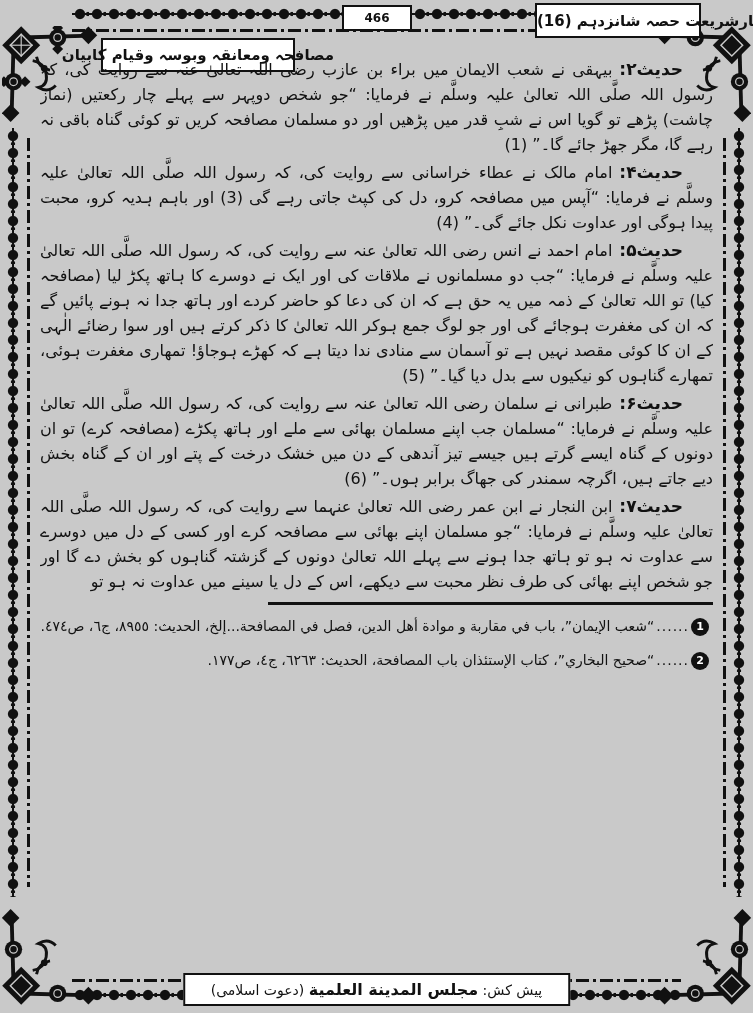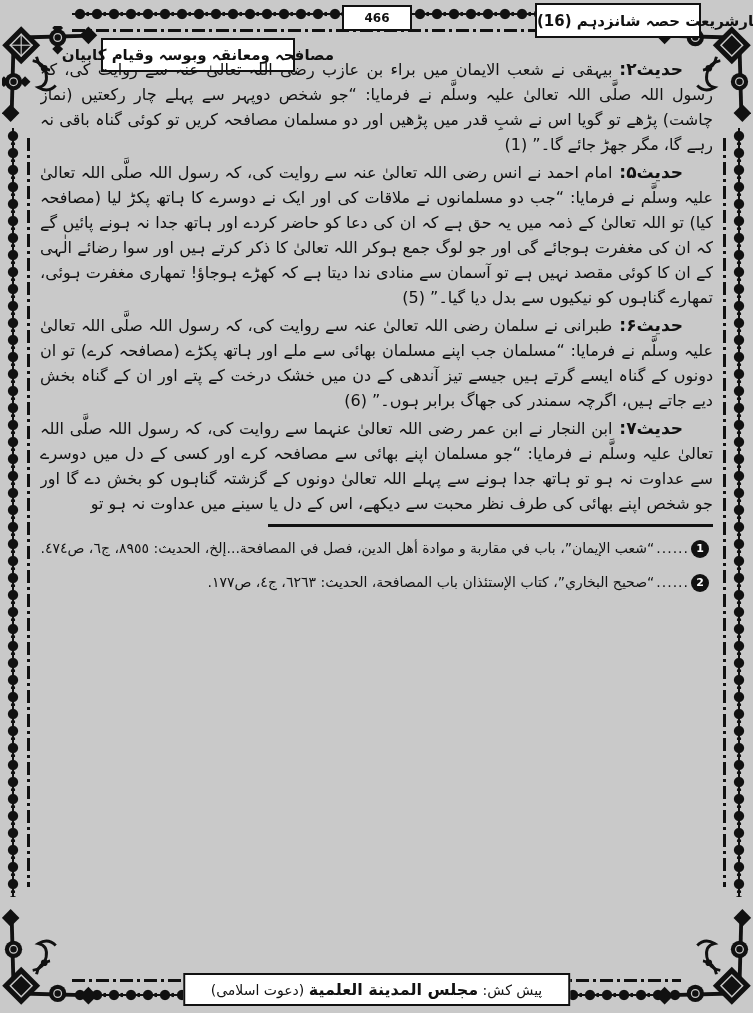--- a/index.html
+++ b/index.html
@@ -191,20 +191,23 @@
     <div class="hdr-box box-chapter">
       <span>مصافحہ ومعانقہ وبوسہ وقیام کابیان</span>
     </div>
   </header>
 
   <main>
     <p class="hadith">
       <span class="hlabel">حدیث۲:</span><span>بیہقی نے شعب الایمان میں براء بن عازب رضی اللہ تعالیٰ عنہ سے روایت کی، کہ رسول اللہ صلَّی اللہ تعالیٰ علیہ وسلَّم نے فرمایا: “جو شخص دوپہر سے پہلے چار رکعتیں (نماز چاشت) پڑھے تو گویا اس نے شبِ قدر میں پڑھیں اور دو مسلمان مصافحہ کریں تو کوئی گناہ باقی نہ رہے گا، مگر جھڑ جائے گا۔” (1)</span>
     </p>
     <p class="hadith">
+      <span class="hlabel">حدیث۴:</span><span>امام مالک نے عطاء خراسانی سے روایت کی، کہ رسول اللہ صلَّی اللہ تعالیٰ علیہ وسلَّم نے فرمایا: “آپس میں مصافحہ کرو، دل کی کپٹ جاتی رہے گی (3) اور باہم ہدیہ کرو، محبت پیدا ہوگی اور عداوت نکل جائے گی۔” (4)</span>
+    </p>
+    <p class="hadith">
       <span class="hlabel">حدیث۵:</span><span>امام احمد نے انس رضی اللہ تعالیٰ عنہ سے روایت کی، کہ رسول اللہ صلَّی اللہ تعالیٰ علیہ وسلَّم نے فرمایا: “جب دو مسلمانوں نے ملاقات کی اور ایک نے دوسرے کا ہاتھ پکڑ لیا (مصافحہ کیا) تو اللہ تعالیٰ کے ذمہ میں یہ حق ہے کہ ان کی دعا کو حاضر کردے اور ہاتھ جدا نہ ہونے پائیں گے کہ ان کی مغفرت ہوجائے گی اور جو لوگ جمع ہوکر اللہ تعالیٰ کا ذکر کرتے ہیں اور سوا رضائے الٰہی کے ان کا کوئی مقصد نہیں ہے تو آسمان سے منادی ندا دیتا ہے کہ کھڑے ہوجاؤ! تمھاری مغفرت ہوئی، تمھارے گناہوں کو نیکیوں سے بدل دیا گیا۔” (5)</span>
     </p>
     <p class="hadith">
       <span class="hlabel">حدیث۶:</span><span>طبرانی نے سلمان رضی اللہ تعالیٰ عنہ سے روایت کی، کہ رسول اللہ صلَّی اللہ تعالیٰ علیہ وسلَّم نے فرمایا: “مسلمان جب اپنے مسلمان بھائی سے ملے اور ہاتھ پکڑے (مصافحہ کرے) تو ان دونوں کے گناہ ایسے گرتے ہیں جیسے تیز آندھی کے دن میں خشک درخت کے پتے اور ان کے گناہ بخش دیے جاتے ہیں، اگرچہ سمندر کی جھاگ برابر ہوں۔” (6)</span>
     </p>
     <p class="hadith">
       <span class="hlabel">حدیث۷:</span><span>ابن النجار نے ابن عمر رضی اللہ تعالیٰ عنہما سے روایت کی، کہ رسول اللہ صلَّی اللہ تعالیٰ علیہ وسلَّم نے فرمایا: “جو مسلمان اپنے بھائی سے مصافحہ کرے اور کسی کے دل میں دوسرے سے عداوت نہ ہو تو ہاتھ جدا ہونے سے پہلے اللہ تعالیٰ دونوں کے گزشتہ گناہوں کو بخش دے گا اور جو شخص اپنے بھائی کی طرف نظر محبت سے دیکھے، اس کے دل یا سینے میں عداوت نہ ہو تو</span>
     </p>
 
     <div class="fn-sep"></div>

